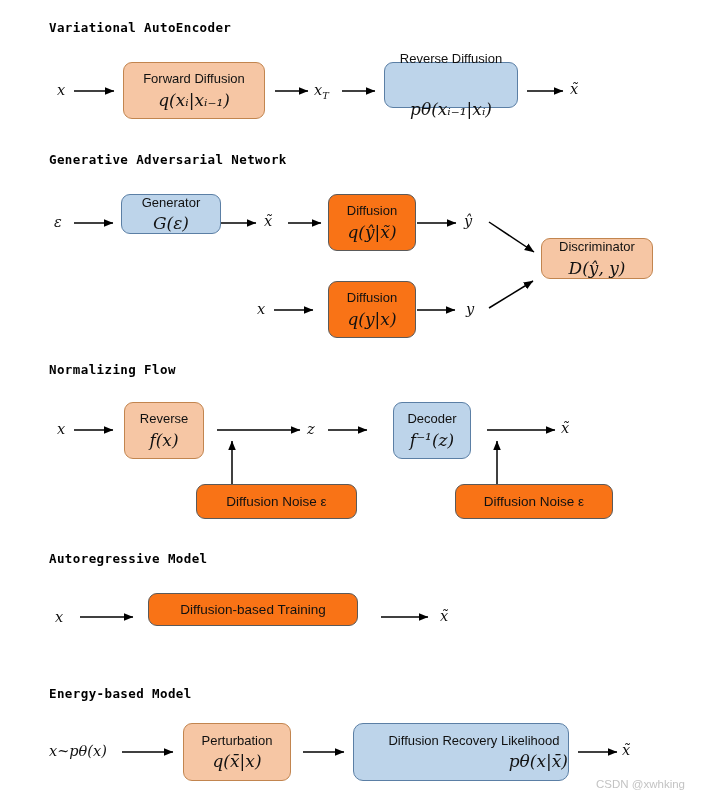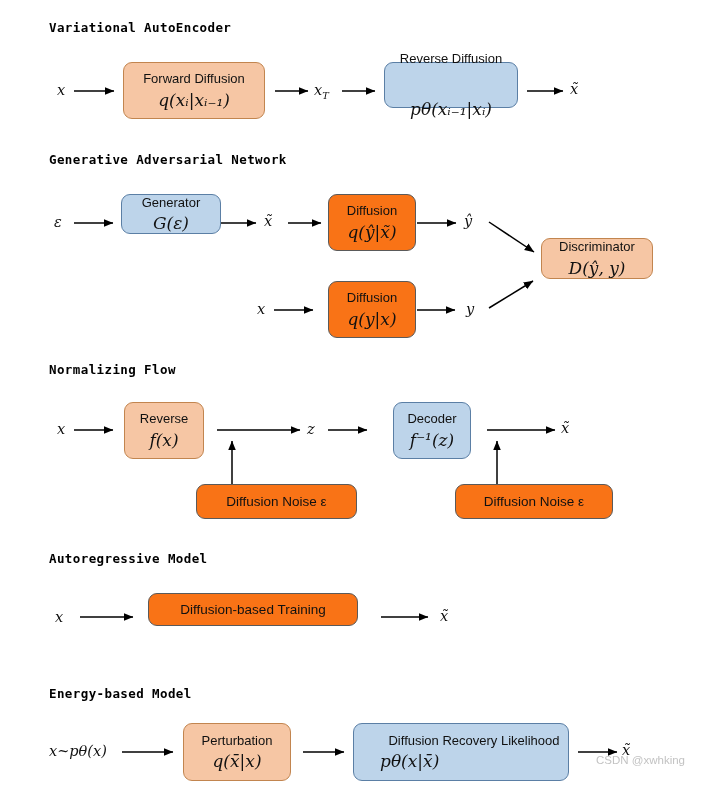--- a/index.html
+++ b/index.html
@@ -50,21 +50,21 @@
     font-family: "Liberation Sans", sans-serif;
     white-space: nowrap;
   }
   .node .nformula {
     font-family: "DejaVu Serif", serif;
     font-style: italic;
     font-size: 17px;
     white-space: nowrap;
     margin-top: 3px;
   }
-  .node.leftform { align-items: flex-start; padding-left: 26px; text-align: left; }
+  .node.leftform { align-items: flex-end; padding-left: 26px; text-align: left; border-radius: 10px; }
   .node.leftform .nlabel { align-self: center; }
   .node.single { justify-content: center; }
   .node.single .nlabel { font-size: 13.5px; }
 
   .var {
     position: absolute;
     font-family: "DejaVu Serif", serif;
     font-style: italic;
     font-size: 14.5px;
     color: #111111;
@@ -259,13 +259,13 @@
   <span class="nformula">q(x̄|x)</span>
 </div>
 
 <div class="node blue leftform" style="left:353px; top:723px; width:216px; height:58px;">
   <span class="nlabel">Diffusion Recovery Likelihood</span>
   <span class="nformula">pθ(x|x̄)</span>
 </div>
 
 <div class="var" style="left:622px; top:742px;">x̃</div>
 
-<div class="watermark" style="left:596px; top:754px;">CSDN @xwhking</div>
+<div class="watermark" style="left:596px; top:778px;">CSDN @xwhking</div>
 
 </body></html>

